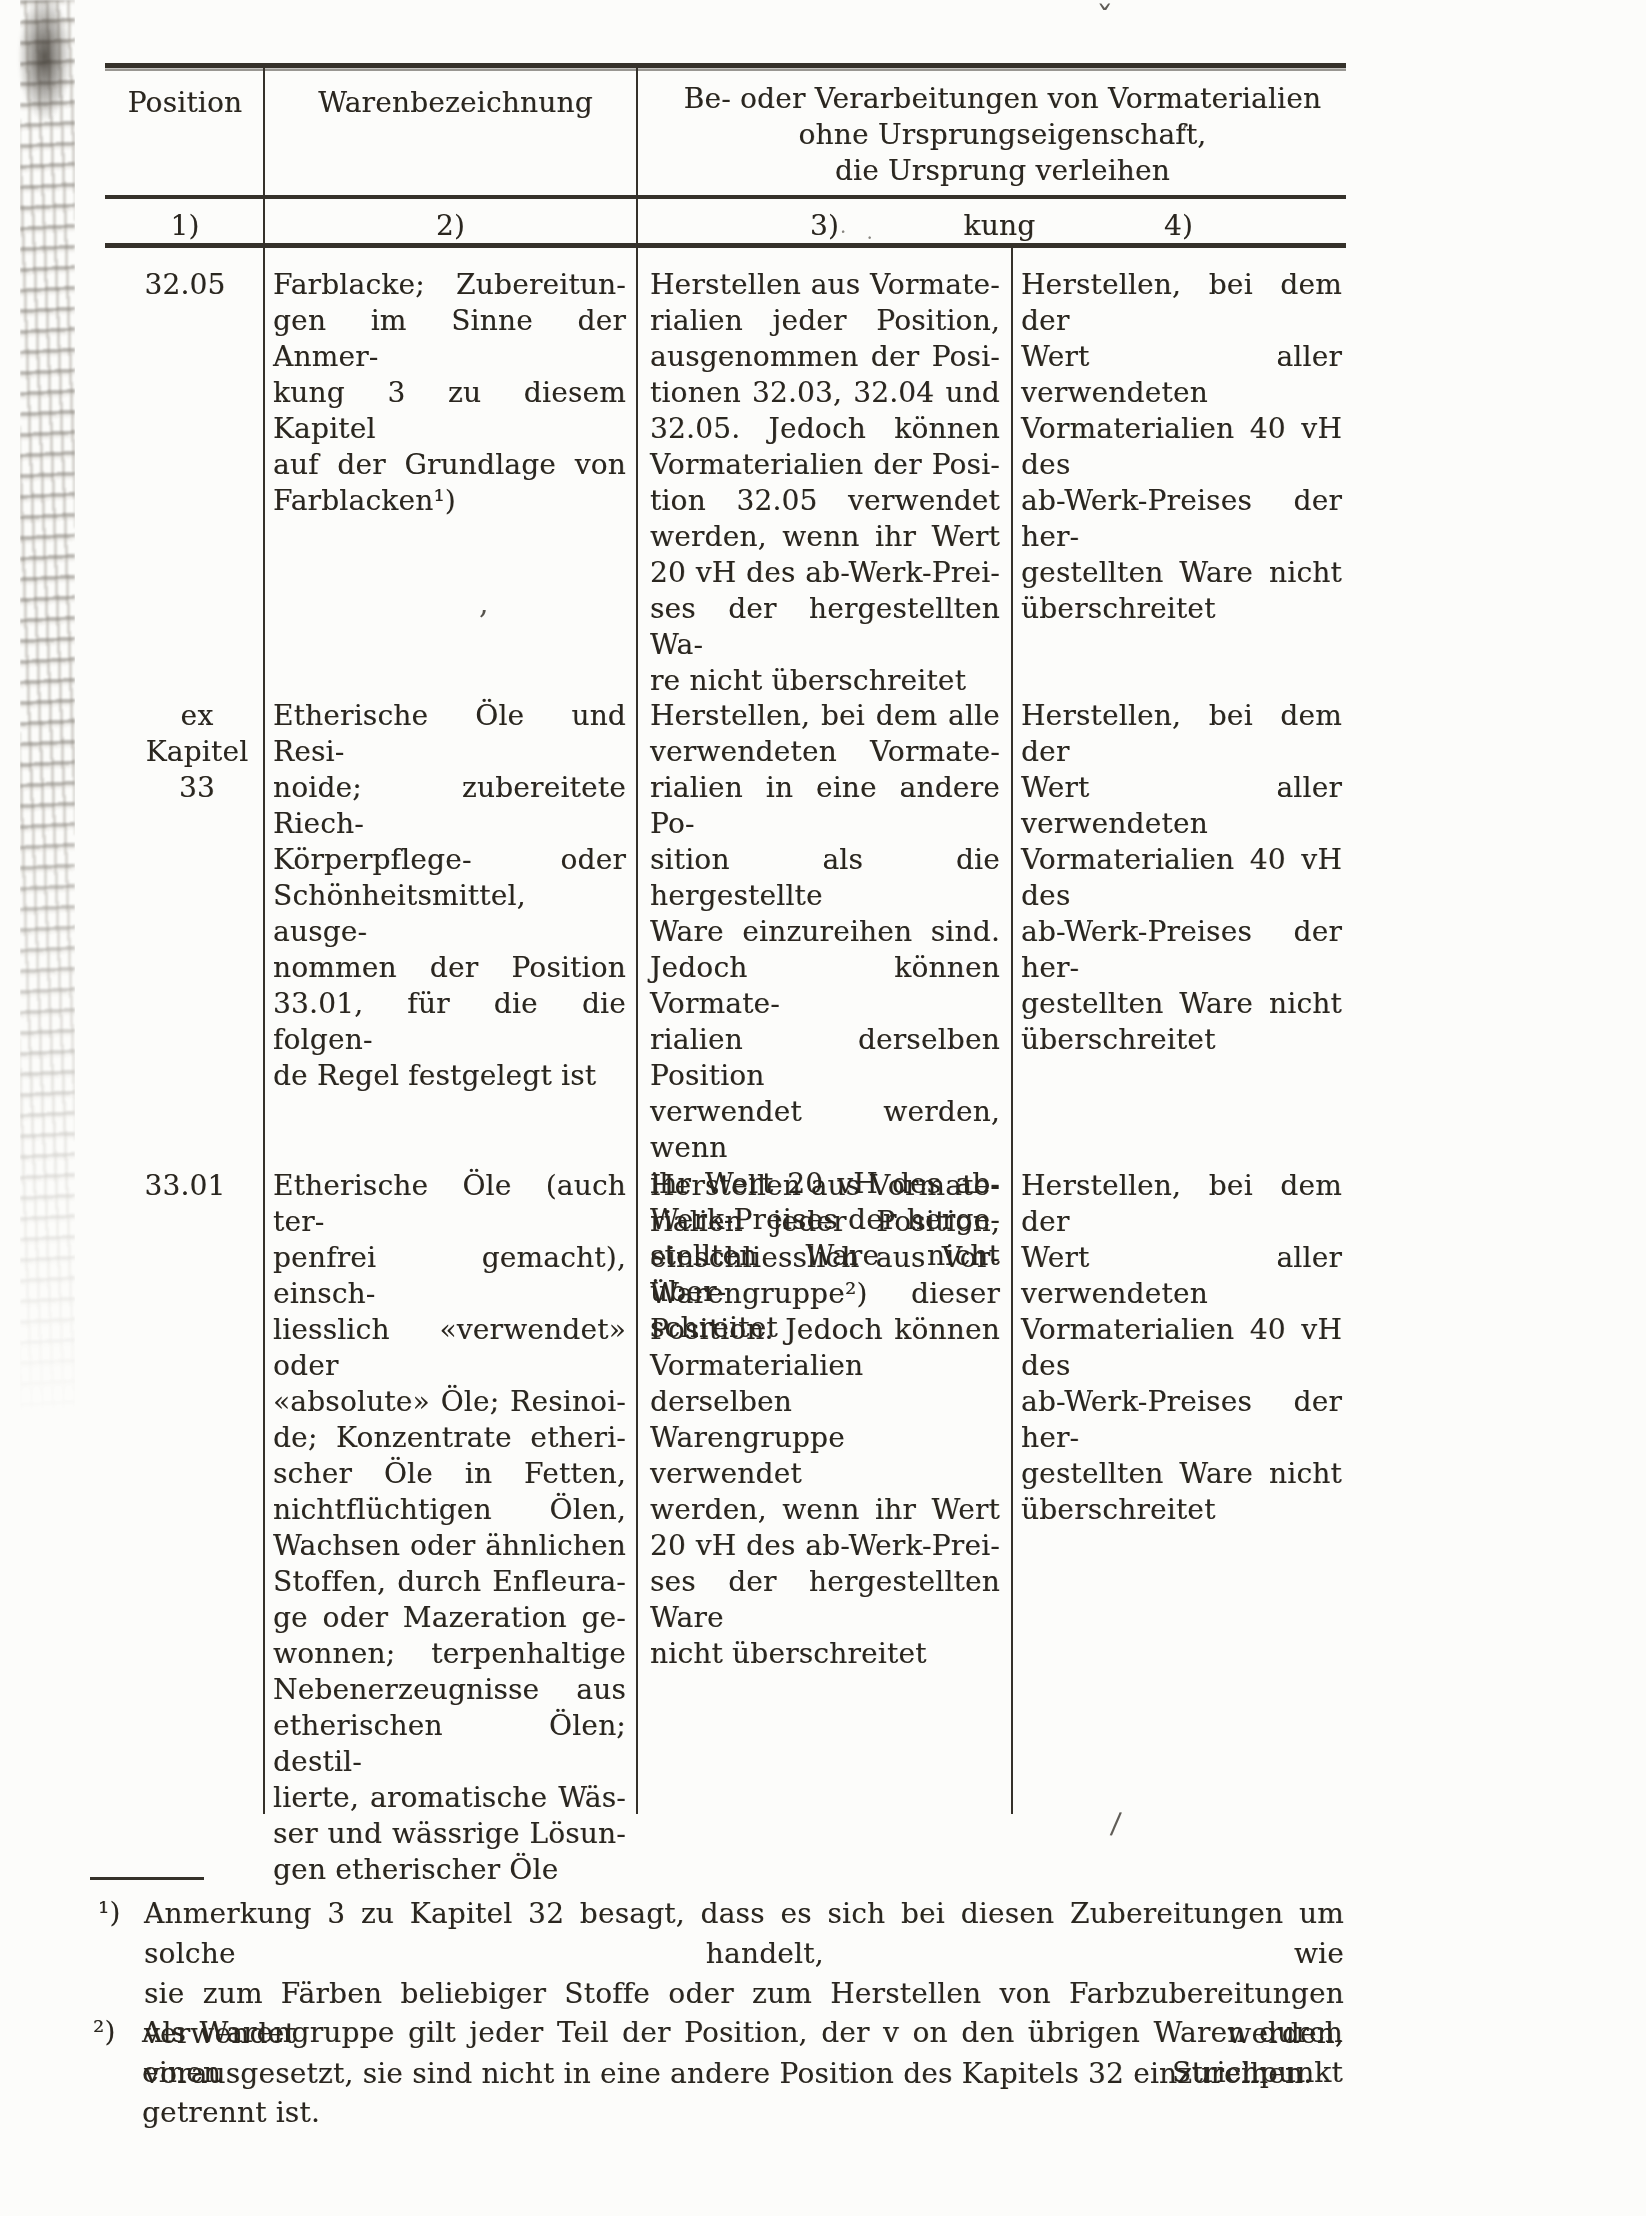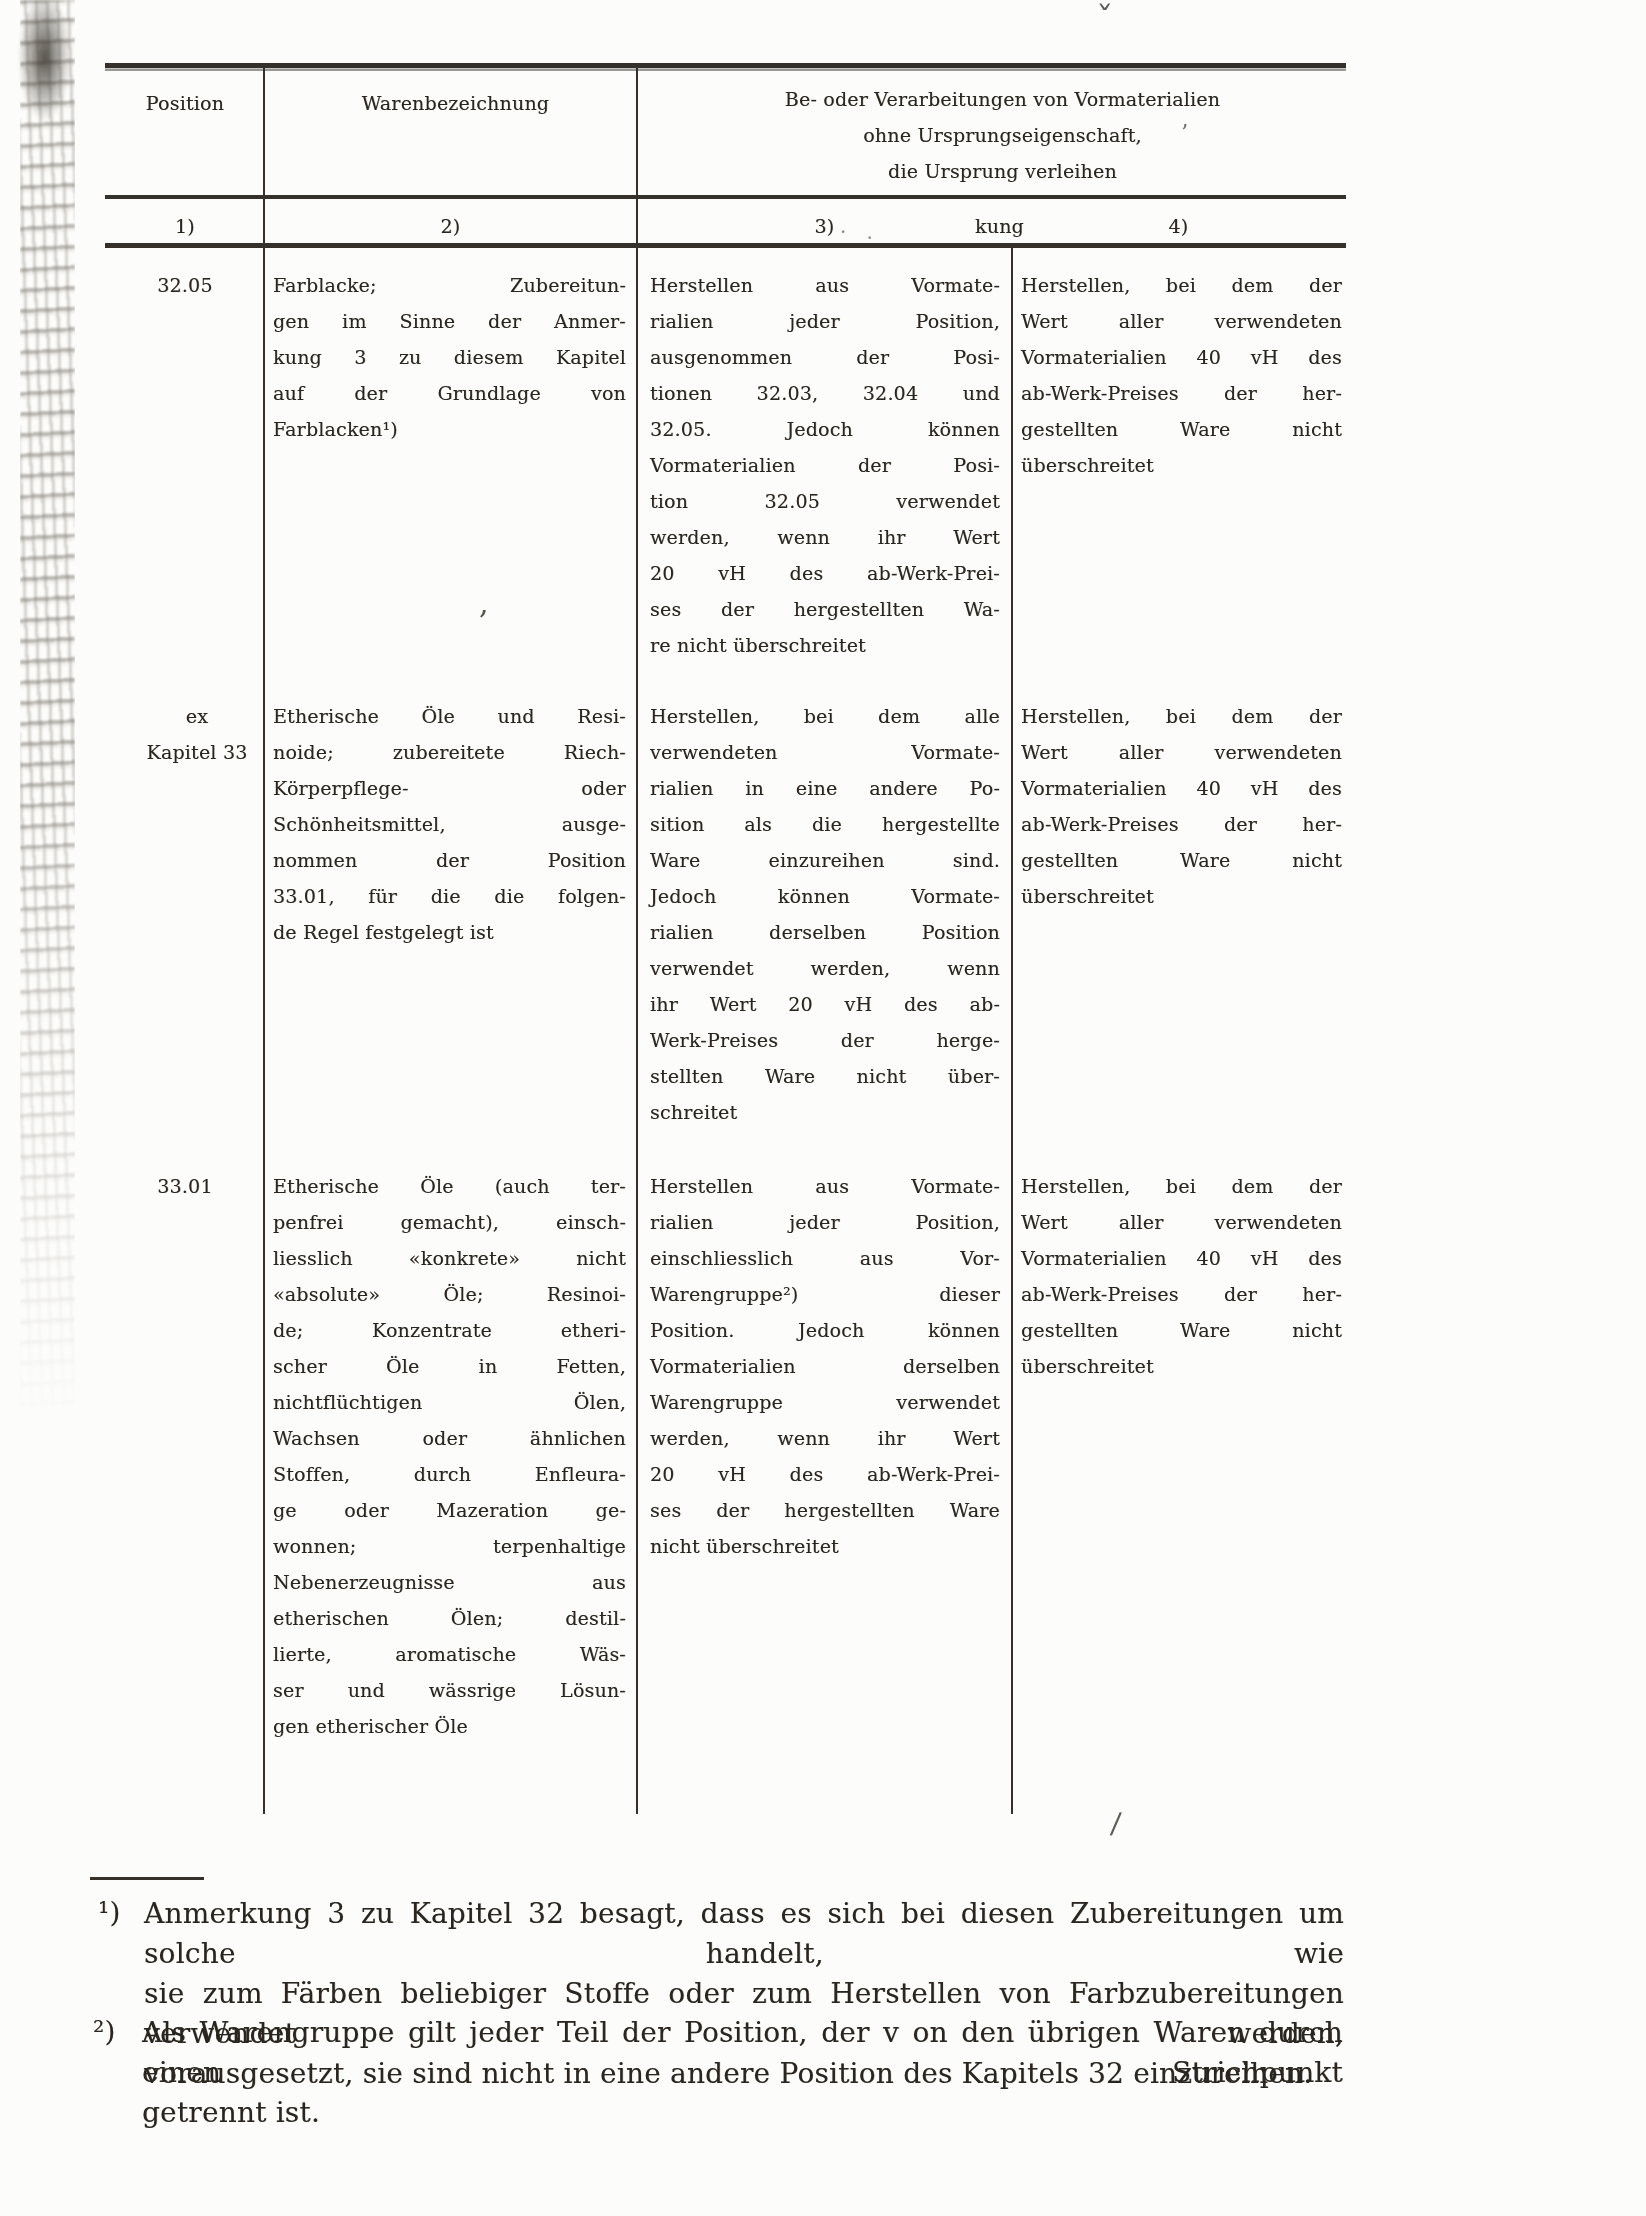--- a/index.html
+++ b/index.html
@@ -12,21 +12,21 @@
     position:relative;
     width:1646px;height:2216px;
     background:var(--paper);
     font-family:"DejaVu Serif","Liberation Serif",serif;
     color:var(--ink);
     overflow:hidden;
     text-rendering:optimizeLegibility;
   }
   #page .txt{
     position:absolute;
-    font-size:19px;
+    font-size:28px;
     line-height:36px;
     letter-spacing:0.2px;
     text-shadow:0.4px 0.4px 0.3px rgba(48,42,34,.38);
   }
   .ln{text-align:justify;text-align-last:justify;}
   .ln.last{text-align-last:left;}
   .center{text-align:center;}
   .center .ln{text-align:center;text-align-last:center;margin-left:24px;}
 
   
@@ -192,21 +192,21 @@
       <div class="ln">Vormaterialien 40 vH des</div>
       <div class="ln">ab-Werk-Preises der her-</div>
       <div class="ln">gestellten Ware nicht</div>
       <div class="ln last">überschreitet</div>
     </div>
 
   <div class="txt center cp rt3">33.01</div>
   <div class="txt cd rt3">
       <div class="ln">Etherische Öle (auch ter-</div>
       <div class="ln">penfrei gemacht), einsch-</div>
-      <div class="ln">liesslich «konkrete» nicht</div>
+      <div class="ln">liesslich «verwendet» oder</div>
       <div class="ln">«absolute» Öle; Resinoi-</div>
       <div class="ln">de; Konzentrate etheri-</div>
       <div class="ln">scher Öle in Fetten,</div>
       <div class="ln">nichtflüchtigen Ölen,</div>
       <div class="ln">Wachsen oder ähnlichen</div>
       <div class="ln">Stoffen, durch Enfleura-</div>
       <div class="ln">ge oder Mazeration ge-</div>
       <div class="ln">wonnen; terpenhaltige</div>
       <div class="ln">Nebenerzeugnisse aus</div>
       <div class="ln">etherischen Ölen; destil-</div>

